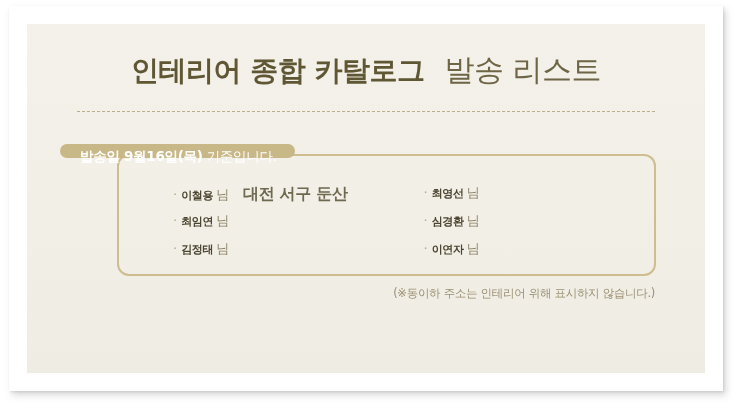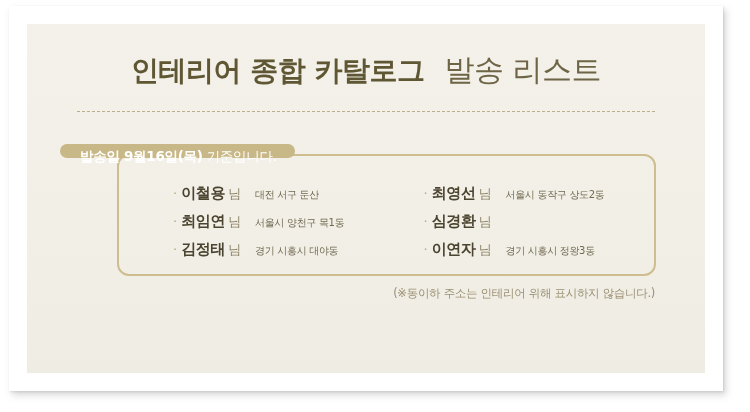--- a/index.html
+++ b/index.html
@@ -122,36 +122,36 @@
     height: 28px;
     white-space: nowrap;
   }
   .bullet {
     color: #b6a87f;
     font-size: 13px;
     margin-right: 4px;
     line-height: 1;
   }
   .name {
-    font-size: 15px;
+    font-size: 11px;
     font-weight: bold;
     color: #4b4staging;
     color: #4b4430;
     letter-spacing: -0.3px;
   }
   .honorific {
     font-size: 13px;
     font-weight: normal;
     color: #8b8366;
     margin-left: 3px;
     letter-spacing: -0.3px;
   }
   .address {
-    font-size: 10px;
-    font-weight: normal;
+    font-size: 16px;
+    font-weight: bold;
     color: #6f6950;
     margin-left: 14px;
     letter-spacing: -0.3px;
   }
 
   
   .footnote {
     position: absolute;
     right: 50px;
     top: 262px;
@@ -185,47 +185,43 @@
         <div class="row">
           <span class="bullet">·</span>
           <span class="name">이철용</span>
           <span class="honorific">님</span>
           <span class="address">대전 서구 둔산</span>
         </div>
         <div class="row">
           <span class="bullet">·</span>
           <span class="name">최임연</span>
           <span class="honorific">님</span>
-          <span class="address">서울시 양천구 목1동</span>
         </div>
         <div class="row">
           <span class="bullet">·</span>
           <span class="name">김정태</span>
           <span class="honorific">님</span>
-          <span class="address">경기 시흥시 대야동</span>
         </div>
       </div>
 
       <div class="column right">
         <div class="row">
           <span class="bullet">·</span>
           <span class="name">최영선</span>
           <span class="honorific">님</span>
-          <span class="address">서울시 동작구 상도2동</span>
         </div>
         <div class="row">
           <span class="bullet">·</span>
           <span class="name">심경환</span>
           <span class="honorific">님</span>
         </div>
         <div class="row">
           <span class="bullet">·</span>
           <span class="name">이연자</span>
           <span class="honorific">님</span>
-          <span class="address">경기 시흥시 정왕3동</span>
         </div>
       </div>
 
     </div>
 
     <div class="footnote">(※동이하 주소는 인테리어 위해 표시하지 않습니다.)</div>
 
   </div>
 </div>
 

